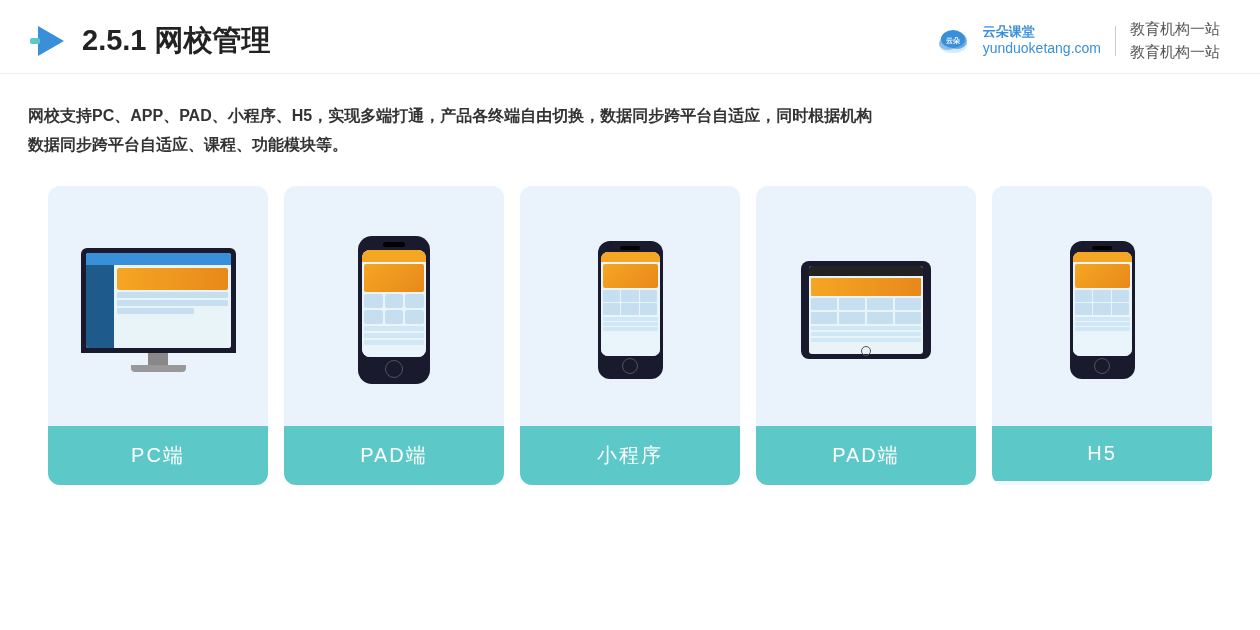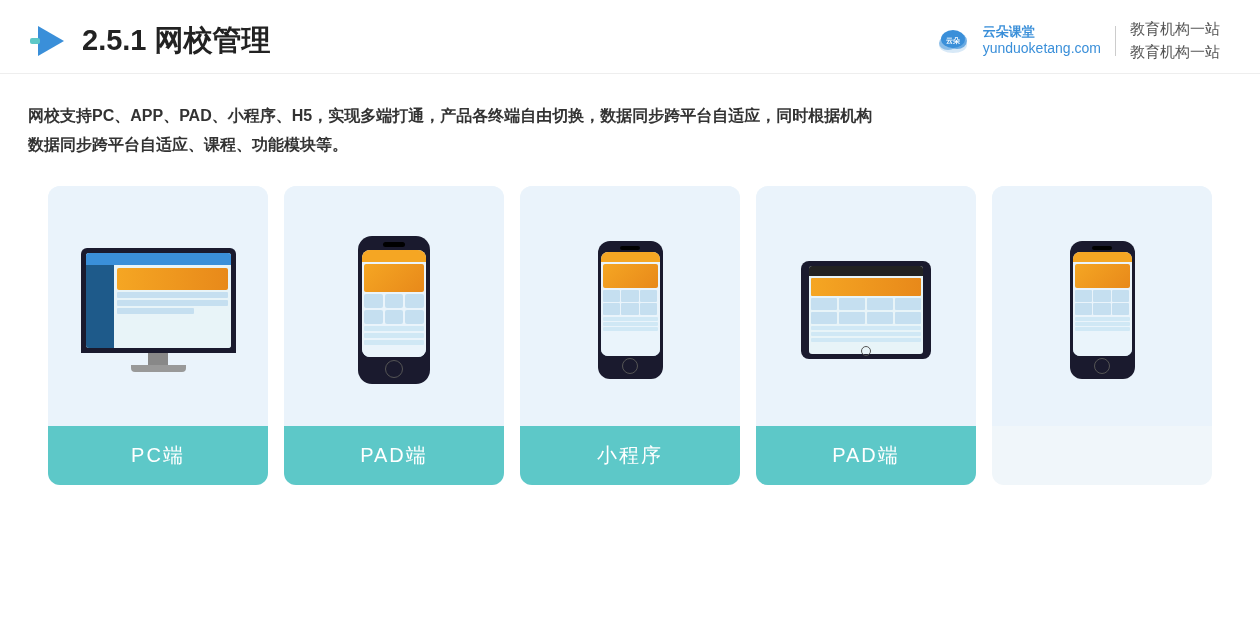--- a/index.html
+++ b/index.html
@@ -702,16 +702,19 @@
                   <div class="phone-small-row"></div>
                   <div class="phone-small-row"></div>
                   <div class="phone-small-row"></div>
                 </div>
               </div>
             </div>
             <div class="phone-small-home"></div>
           </div>
         </div>
       </div>
+      <div class="card-label-area">
+        <span class="card-label">H5</span>
+      </div>
     </div>
 
   </div>
 </div>
 
 </body></html>

